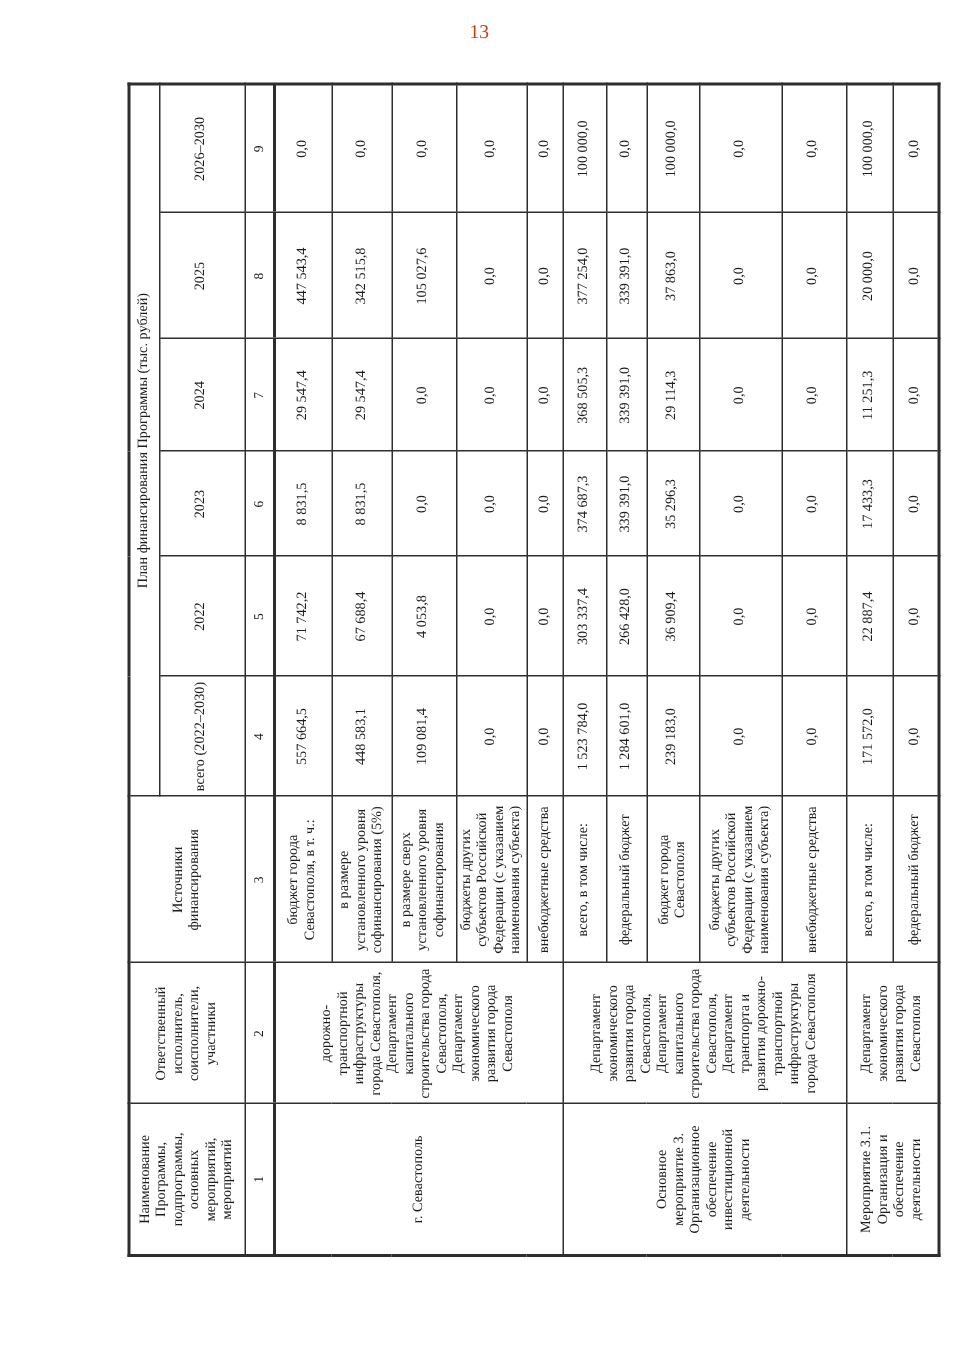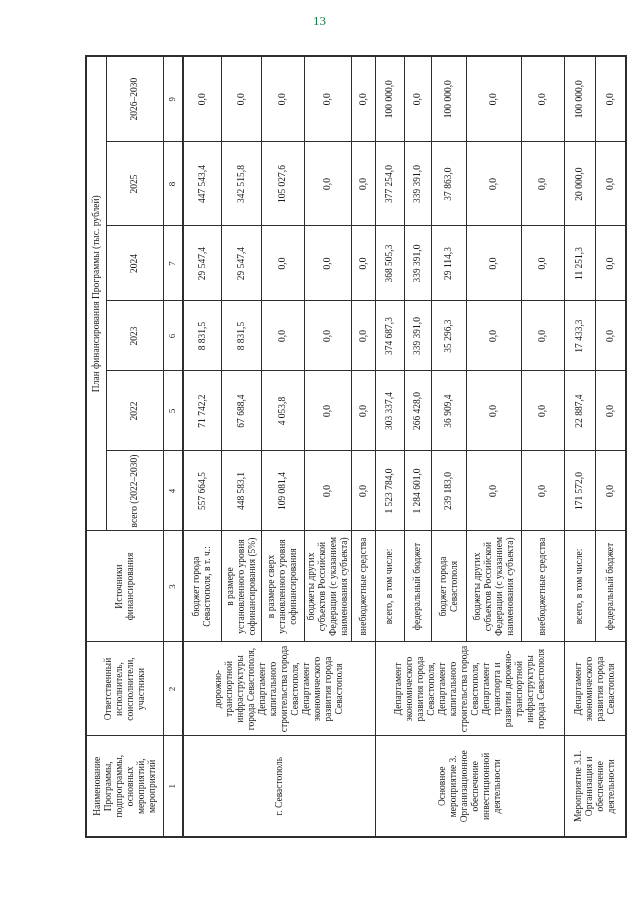--- a/index.html
+++ b/index.html
@@ -6,21 +6,21 @@
   .page{
     position:relative;
     width:639px;height:905px;
     background:#ffffff;
     overflow:hidden;
     font-family:"Liberation Serif","DejaVu Serif",serif;
     color:#1c1c1c;
   }
   .page-number{
     position:absolute;top:13px;left:0;width:639px;
-    text-align:center;font-size:13px;color:#15803d;
+    text-align:center;font-size:13px;color:#c2410c;
   }
   
   .rot{
     position:absolute;left:0;top:0;
     width:781px;height:538px;
     transform:translate(85px,838px) rotate(-90deg);
     transform-origin:0 0;
   }
   table.fin{
     width:781px;height:538px;

